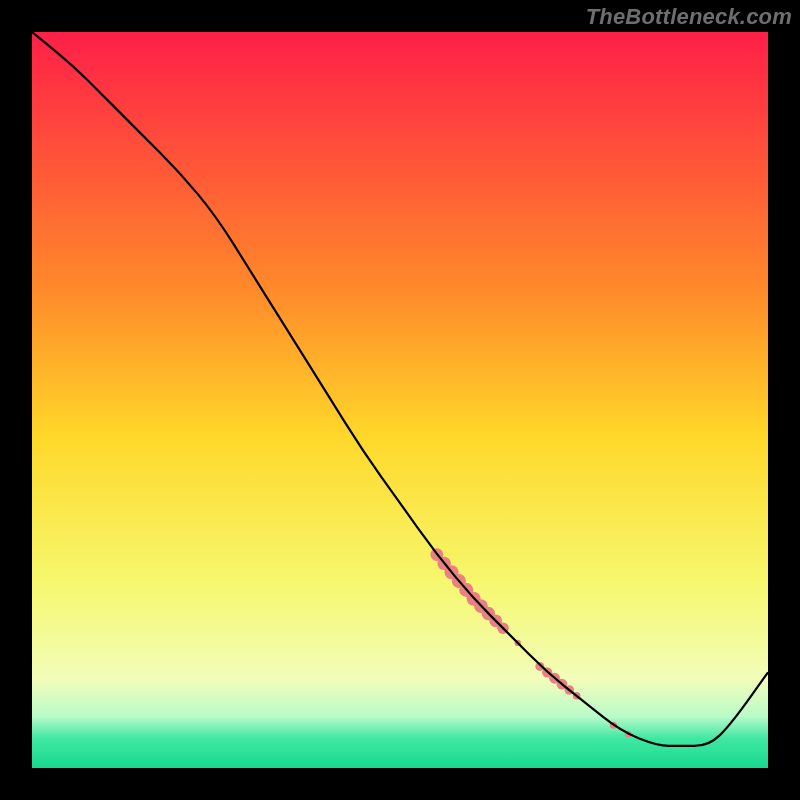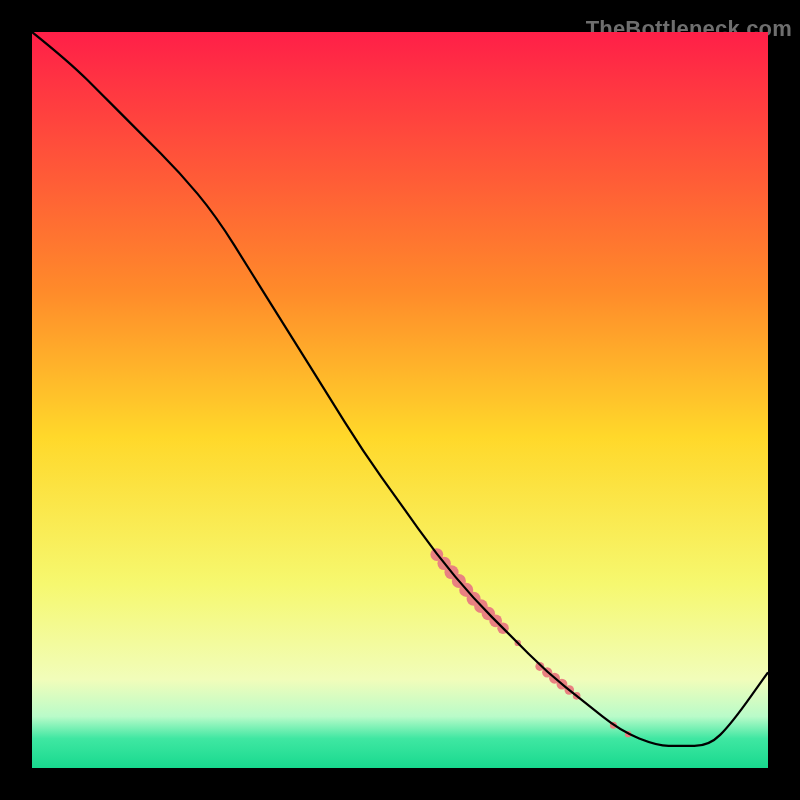--- a/index.html
+++ b/index.html
@@ -5,27 +5,28 @@
   * { margin: 0; padding: 0; box-sizing: border-box; }
   html, body { width: 800px; height: 800px; background: #000; overflow: hidden; }
   .container {
     width: 800px;
     height: 800px;
     background: #000;
     position: relative;
   }
   .watermark {
     position: absolute;
-    top: 16px;
+    top: 4px;
     right: 8px;
     font-family: Arial, Helvetica, sans-serif;
     font-size: 22px;
     font-weight: 600;
     color: #6e6e6e;
     letter-spacing: 0.2px;
+    font-style: italic;
   }
   .plot-area {
     position: absolute;
     left: 32px;
     top: 32px;
     width: 736px;
     height: 736px;
   }
   .plot-area svg {
     display: block;

